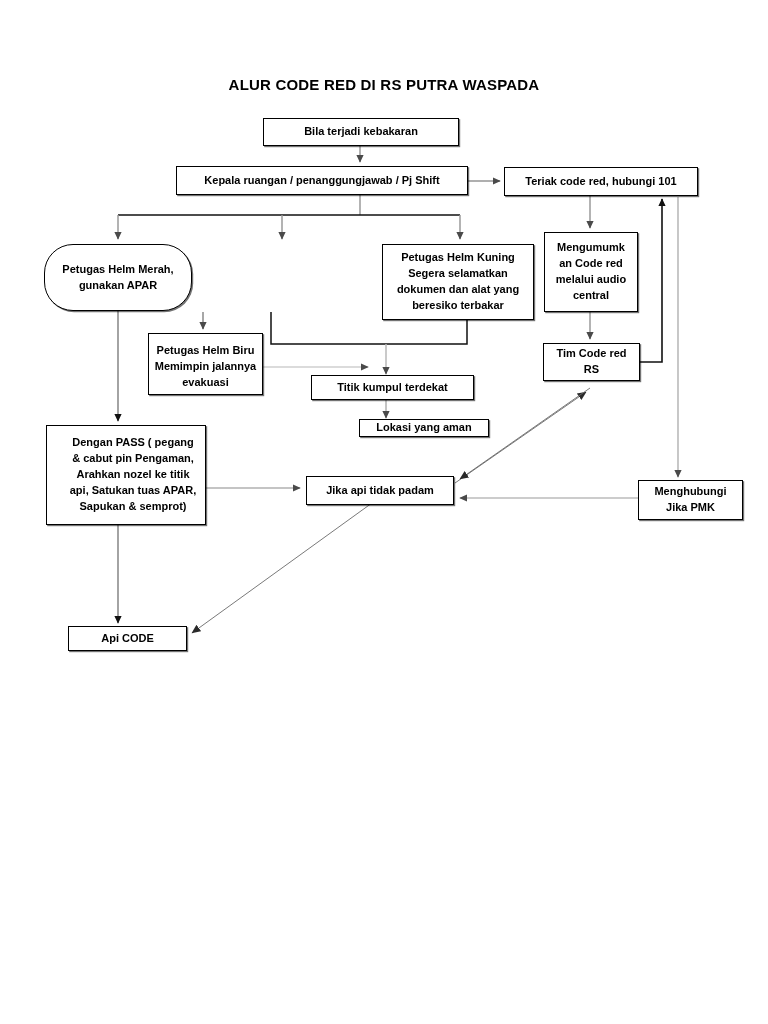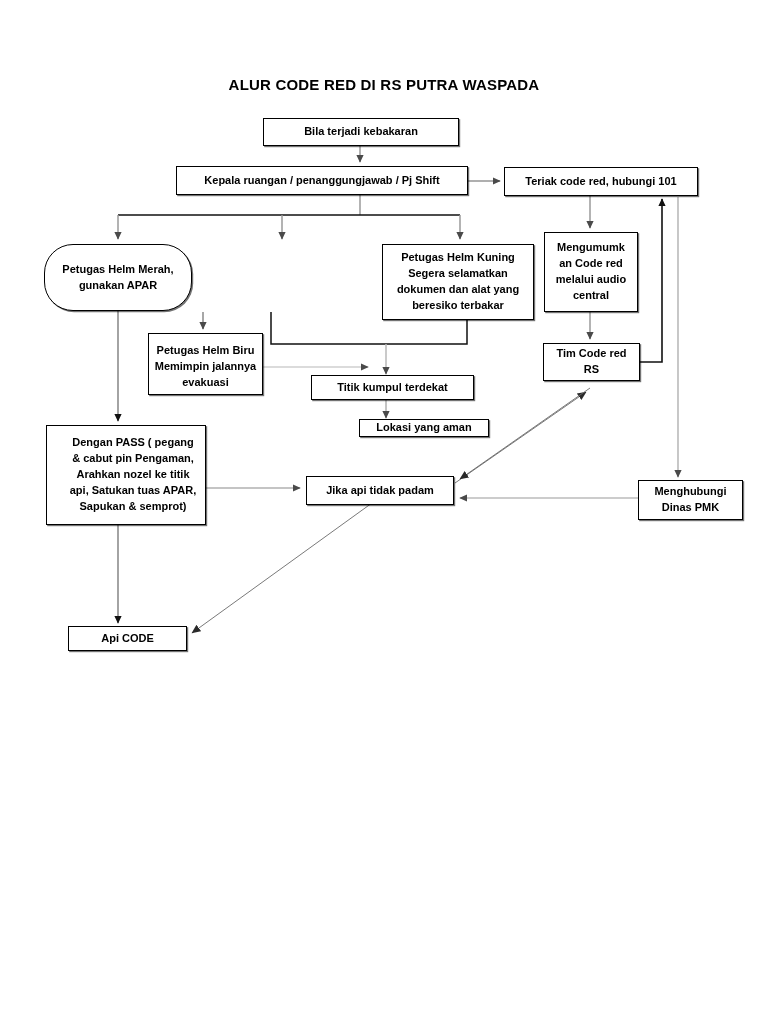--- a/index.html
+++ b/index.html
@@ -168,20 +168,20 @@
 
   <div class="node" style="left:46px; top:425px; width:160px; height:100px; padding-left:21px; padding-right:7px;">
     <span>Dengan PASS ( pegang &amp; cabut pin Pengaman, Arahkan nozel ke titik api, Satukan tuas APAR, Sapukan &amp; semprot)</span>
   </div>
 
   <div class="node" style="left:306px; top:476px; width:148px; height:29px;">
     <span>Jika api tidak padam</span>
   </div>
 
   <div class="node" style="left:638px; top:480px; width:105px; height:40px;">
-    <span>Menghubungi Dinas PMK</span>
+    <span>Menghubungi Jika PMK</span>
   </div>
 
   <div class="node" style="left:68px; top:626px; width:119px; height:25px;">
     <span>Api CODE</span>
   </div>
 
 </div>
 
 </body></html>

